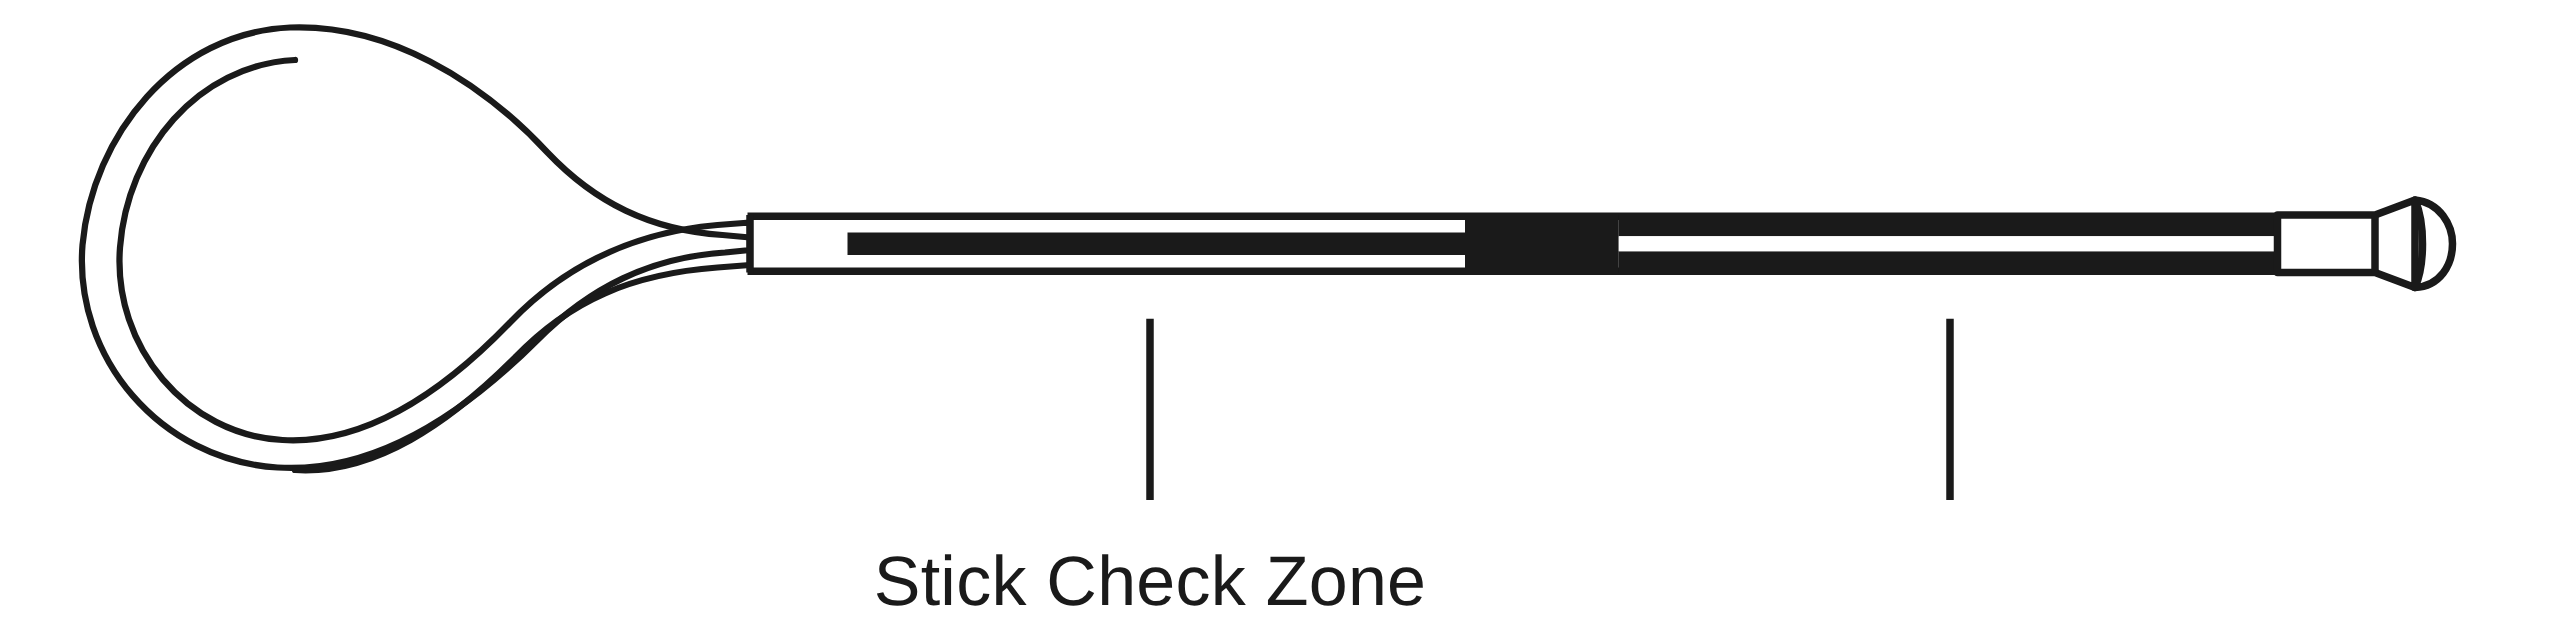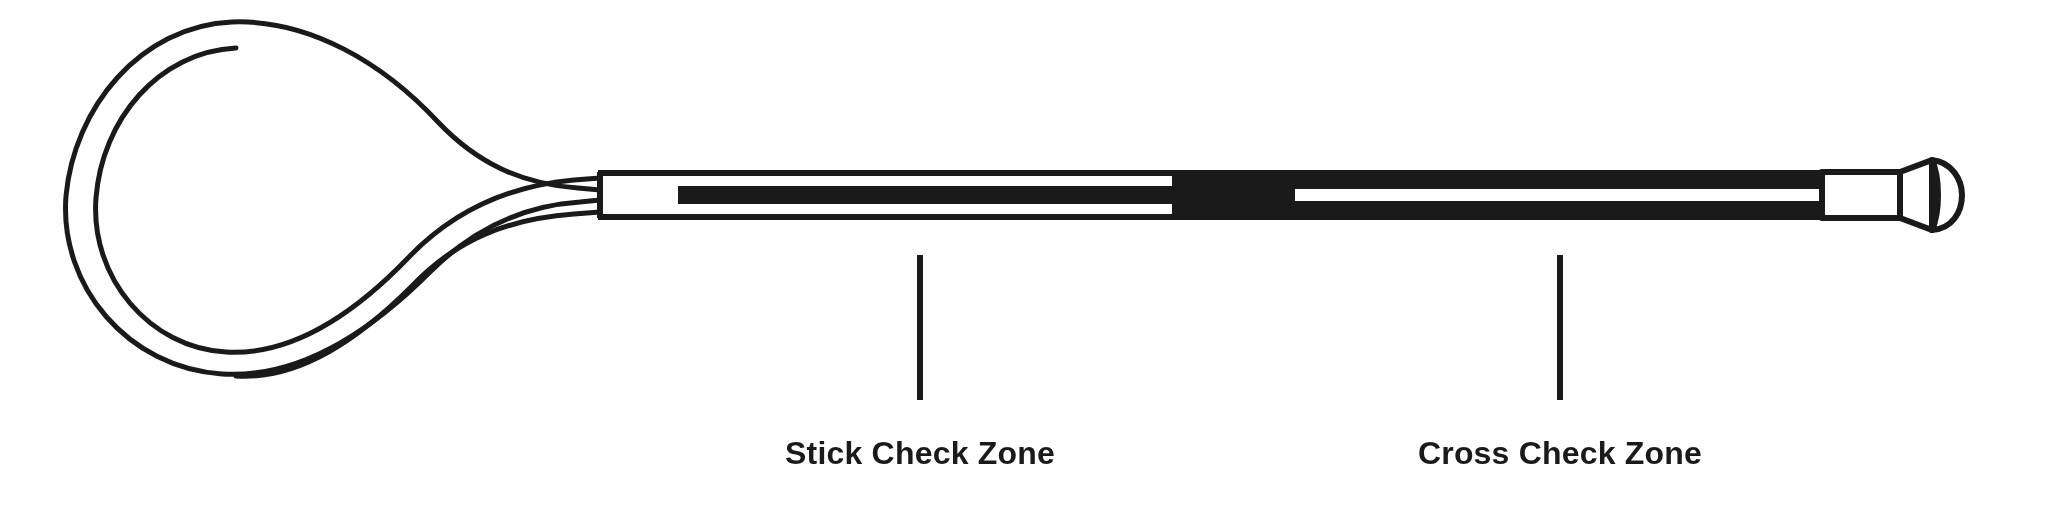--- a/index.html
+++ b/index.html
@@ -21,22 +21,22 @@
     top: 0;
     width: 2048px;
     height: 512px;
     display: block;
   }
   .zone-label {
     position: absolute;
     transform: translateX(-50%);
     white-space: nowrap;
     font-family: "Liberation Sans", sans-serif;
-    font-size: 32px;
-    font-weight: 700;
+    font-size: 56px;
+    font-weight: 400;
     color: #1a1a1a;
     letter-spacing: 0.2px;
     line-height: 1;
   }
 </style>
 </head>
 <body>
 
 <div id="stage">
 
@@ -105,15 +105,14 @@
     </g>
 
     <g>
       <line x1="920" y1="255" x2="920" y2="400" stroke="#1a1a1a" stroke-width="6" stroke-linecap="butt"></line>
       <line x1="1560" y1="255" x2="1560" y2="400" stroke="#1a1a1a" stroke-width="6" stroke-linecap="butt"></line>
     </g>
   </svg>
 
   <div class="zone-label" style="left:920px; top:437px;">Stick Check Zone</div>
 
-  <div class="zone-label" style="left:1560px; top:437px;">Cross Check Zone</div>
 
 </div>
 
 </body></html>

